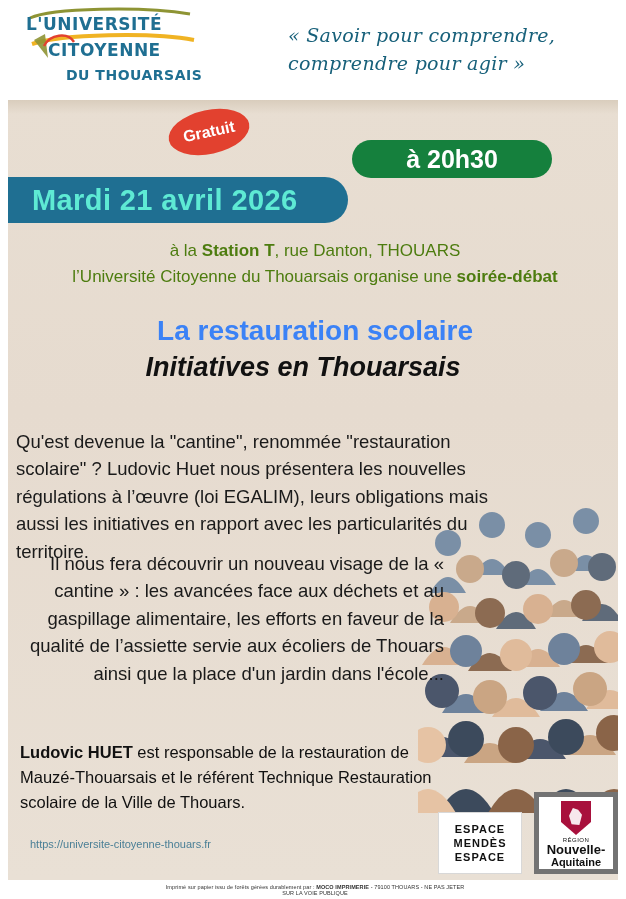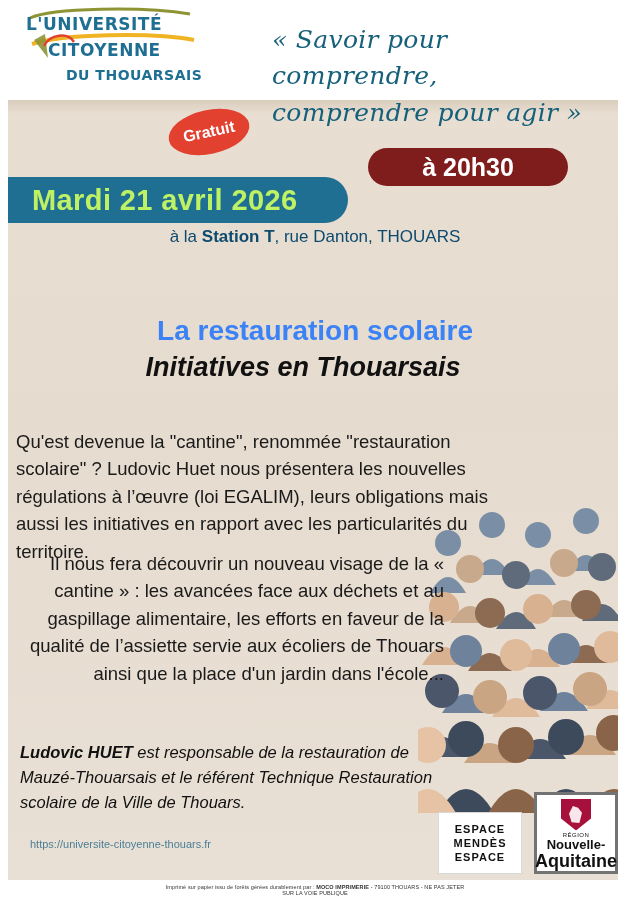--- a/index.html
+++ b/index.html
@@ -44,27 +44,27 @@
     left: 22px;
     top: 4px;
     width: 180px;
     height: 86px;
   }
   .logo svg { display: block; }
 
   
   .quote {
     position: absolute;
-    left: 272px;
+    left: 288px;
     top: 22px;
     width: 320px;
     color: #17607a;
     font-family: "DejaVu Serif", serif;
     font-style: italic;
-    font-size: 25px;
+    font-size: 19px;
     line-height: 1.45;
     text-align: left;
     letter-spacing: 0.3px;
   }
 
   
   .gratuit {
     position: absolute;
     left: 168px;
     top: 110px;
@@ -78,63 +78,62 @@
     display: flex;
     align-items: center;
     justify-content: center;
     transform: rotate(-12deg);
     font-family: "Liberation Sans", sans-serif;
   }
 
   
   .time-pill {
     position: absolute;
-    left: 368px;
+    left: 352px;
     top: 140px;
     width: 200px;
     height: 38px;
-    background: #7f1d1d;
+    background: #15803d;
     border-radius: 19px;
     color: #ffffff;
     font-size: 25px;
     font-weight: bold;
     display: flex;
     align-items: center;
     justify-content: center;
-    margin-top: 8px;
   }
 
   
   .date-bar {
     position: absolute;
     left: 8px;
     top: 177px;
     width: 340px;
     height: 46px;
     background: #1f6f92;
     border-top-right-radius: 23px;
     border-bottom-right-radius: 23px;
-    color: #bef264;
+    color: #5eead4;
     font-size: 29px;
     font-weight: bold;
     display: flex;
     align-items: center;
     padding-left: 24px;
     box-sizing: border-box;
     letter-spacing: 0.4px;
   }
 
   
   .intro {
     position: absolute;
     left: 22px;
-    top: 224px;
+    top: 238px;
     width: 586px;
     text-align: center;
-    color: #0c4a6e;
+    color: #4d7c0f;
     font-size: 17px;
     line-height: 1.5;
   }
   .intro .l1 { display: block; }
   .intro .l2 { display: block; }
   .intro b { font-weight: bold; }
 
   
   .title-main {
     position: absolute;
@@ -167,21 +166,20 @@
   }
   .para1 { left: 16px; top: 428px; width: 500px; }
   .para2 { left: 14px; top: 550px; width: 430px; text-align: right; }
 
   .credit {
     position: absolute;
     left: 20px;
     top: 740px;
     width: 440px;
     font-size: 16.5px;
-    font-style: italic;
     line-height: 1.5;
     color: #111;
   }
   .credit b { font-weight: bold; }
 
   
   .contact {
     position: absolute;
     left: 30px;
     top: 836px;
@@ -220,21 +218,21 @@
     color: #111;
     line-height: 1.3;
   }
   .region {
     position: absolute;
     left: 534px;
     top: 792px;
     width: 84px;
     height: 82px;
     background: #ffffff;
-    border: 3px solid #737373;
+    border: 5px solid #737373;
     box-sizing: border-box;
     display: flex;
     flex-direction: column;
     align-items: center;
     justify-content: flex-start;
     padding-top: 4px;
   }
   .region .shield {
     width: 30px; height: 34px;
     background: #a8103c;
@@ -243,21 +241,21 @@
   }
   .region .shield:after{
     content:"";
     position:absolute; left:8px; top:7px; width:13px; height:17px;
     background:#fff;
     clip-path: polygon(30% 0, 70% 10%, 100% 40%, 80% 100%, 20% 95%, 0 45%);
     opacity:.9;
   }
   .region .r-l1 { font-size: 6px; letter-spacing: .5px; color:#111; margin-top:2px;}
   .region .r-l2 { font-size: 13px; font-weight: bold; color:#111; line-height:1.05; }
-  .region .r-l3 { font-size: 18px; font-weight: bold; color:#111; line-height:1.05; }
+  .region .r-l3 { font-size: 11px; font-weight: bold; color:#111; line-height:1.05; }
 
   
   .print-line {
     position: absolute;
     left: 165px;
     top: 884px;
     width: 300px;
     font-size: 5.5px;
     color: #333;
     text-align: center;
@@ -291,20 +289,23 @@
   <div class="gratuit">Gratuit</div>
 
   <div class="time-pill">à 20h30</div>
 
   <div class="date-bar">Mardi 21 avril 2026</div>
 
   <div class="intro">
     <span class="l1">
       <span>à la </span><b>Station T</b><span>, rue Danton, THOUARS</span>
     </span>
+    <span class="l2">
+      <span>l’Université Citoyenne du Thouarsais organise une </span><b>soirée-débat</b>
+    </span>
   </div>
 
   <div class="title-main">La restauration scolaire</div>
   <div class="title-sub">Initiatives en Thouarsais</div>
 
   <div class="crowd">
     <svg width="200" height="330" viewBox="0 0 200 330" xmlns="http://www.w3.org/2000/svg">
       <g>
 
         <g fill="#7a8fa6">

